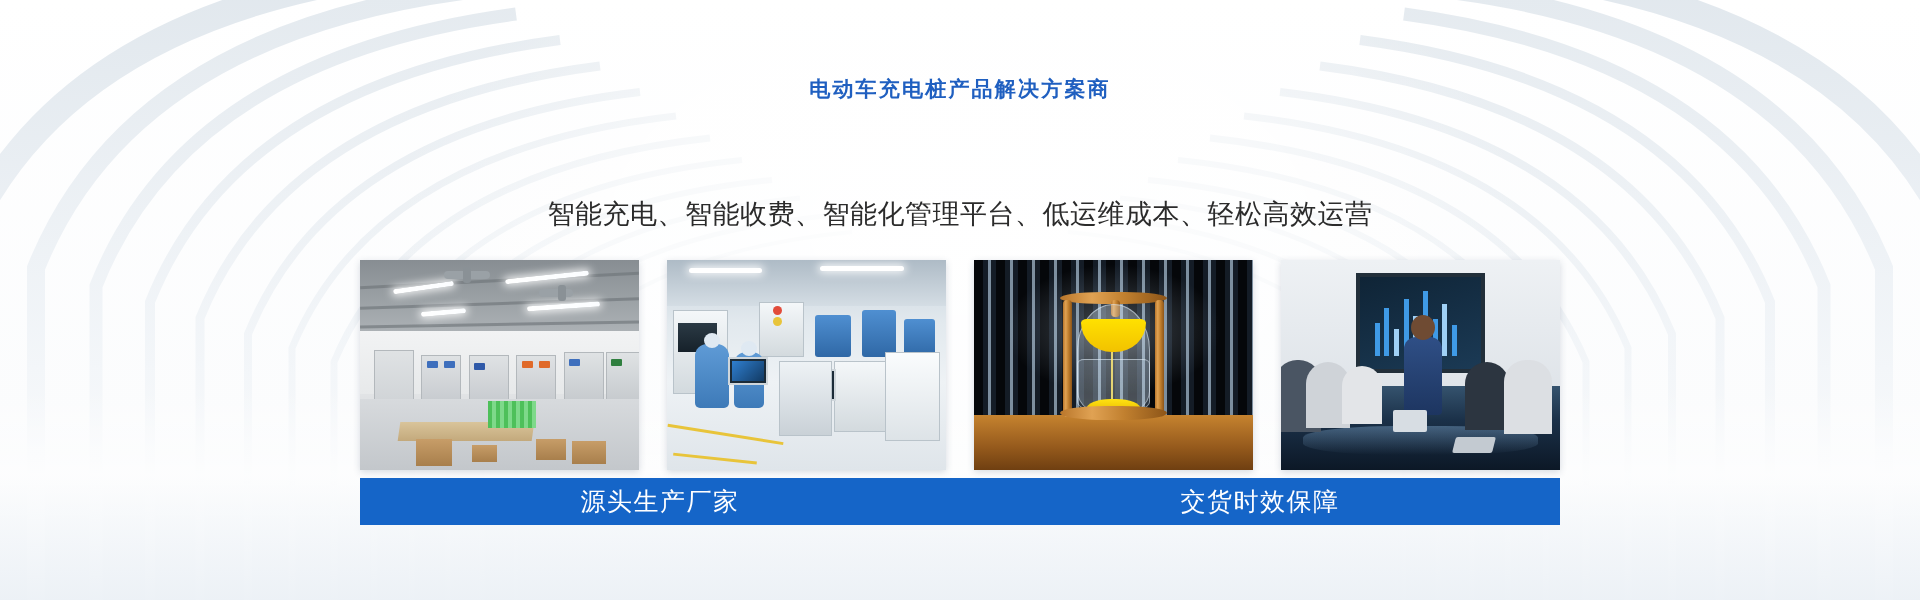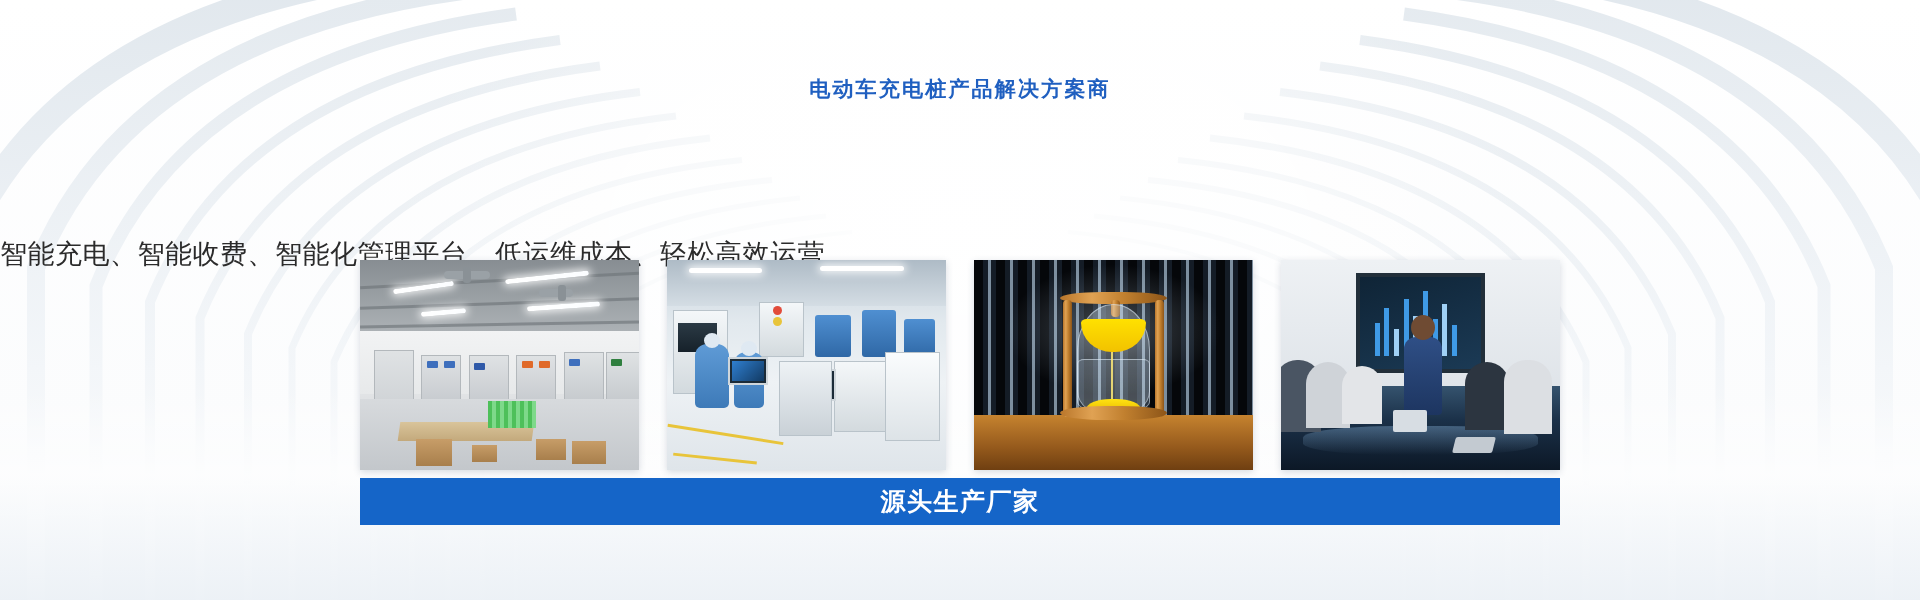--- a/index.html
+++ b/index.html
@@ -40,24 +40,23 @@
     color:#1260d6;
     text-shadow:
        0 0 1px #fff, 2px 0 0 #fff, -2px 0 0 #fff, 0 2px 0 #fff, 0 -2px 0 #fff,
        2px 2px 0 #fff, -2px -2px 0 #fff, 2px -2px 0 #fff, -2px 2px 0 #fff,
        0 4px 10px rgba(255,255,255,.9);
     white-space:nowrap;
   }
 
   .subdesc {
     position:absolute; top:196px; left:0; width:1920px;
-    text-align:left;
+    text-align:center;
     font-size:27px; font-weight:400; letter-spacing:.5px;
     color:#2b2b2b;
-    margin-top:40px;
   }
 
   
   .photo-row {
     position:absolute; left:360px; top:260px;
     width:1200px; height:210px;
     display:flex; gap:28px;
   }
   .photo {
     width:279px; height:210px;
@@ -154,21 +153,21 @@
 
   
   .label-bar {
     position:absolute; left:360px; top:478px;
     width:1200px; height:47px;
     background:#1565c8;
     display:flex;
   }
   .label-cell {
     flex:1 1 0; display:flex; align-items:center; justify-content:center;
-    color:#ffffff; font-size:25px; font-weight:700; letter-spacing:1.5px;
+    color:#ffffff; font-size:25px; font-weight:400; letter-spacing:1.5px;
   }
 </style>
 </head>
 <body>
 
 <div id="banner">
 
   <svg class="bg-svg" viewBox="0 0 1920 600" preserveAspectRatio="none">
     <defs>
       <linearGradient id="lg" x1="0" y1="0" x2="0" y2="1">
@@ -325,16 +324,17 @@
         <div class="person" style="left:80%;bottom:17%;width:48px;height:74px;background:#dcdfe3"></div>
         <div class="person" style="left:-2%;bottom:18%;width:0;height:0"></div>
         <div class="laptop" style="left:40%;bottom:18%;width:34px;height:22px"></div>
         <div class="laptop" style="left:62%;bottom:8%;width:40px;height:16px;background:#c3cad1;transform:skewX(-14deg)"></div>
       </div>
 
     </div>
 
     <div class="label-bar">
       <div class="label-cell">源头生产厂家</div>
+      <div class="label-cell">交货时效保障</div>
     </div>
 
   </div>
 </div>
 
 </body></html>

